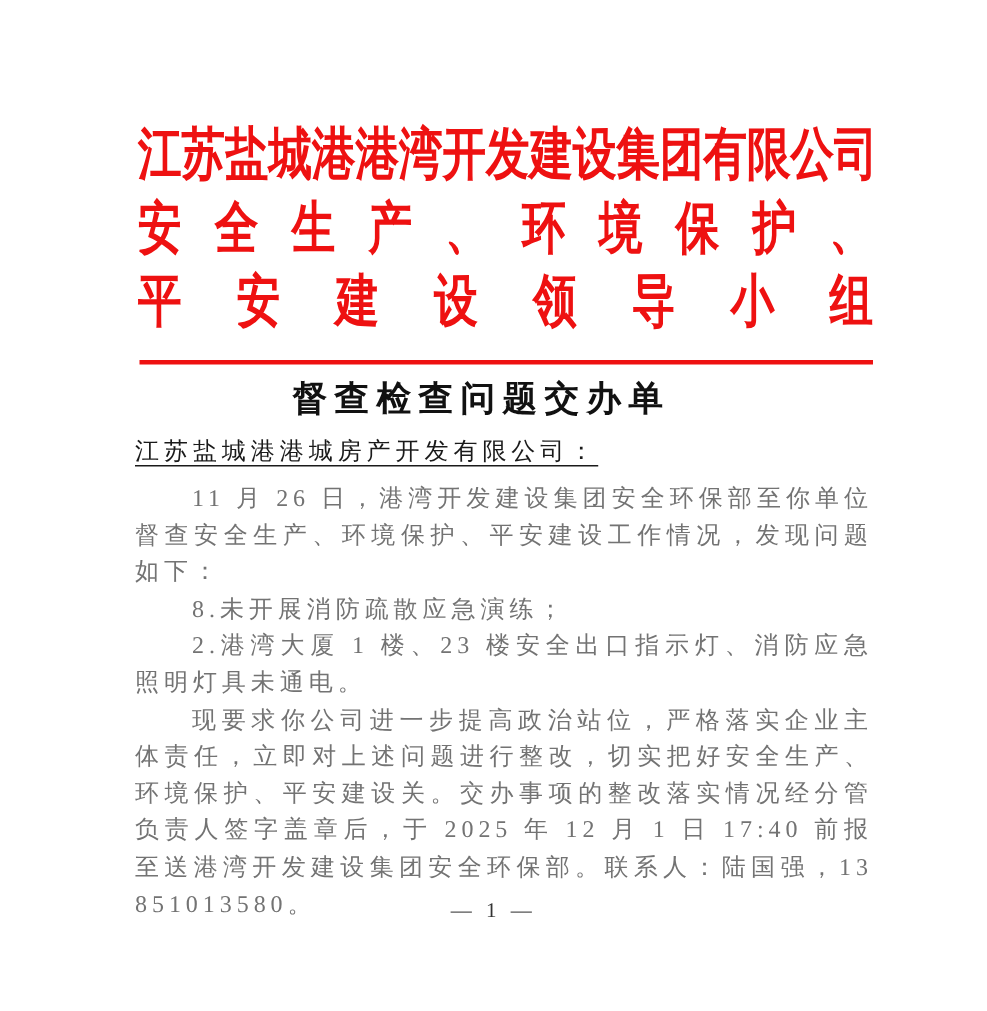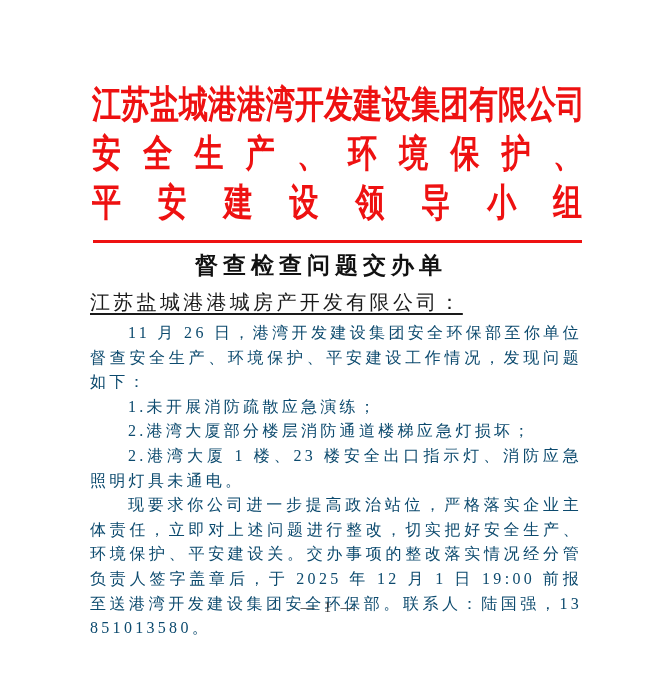--- a/index.html
+++ b/index.html
@@ -47,32 +47,32 @@
     font-size: 23px;
     line-height: 28px;
     font-weight: bold;
     letter-spacing: 5px;
     color: #111111;
   }
   
   .addressee {
     position: absolute;
     top: 291px; left: 90px; width: 492px;
-    font-size: 20px;
+    font-size: 16px;
     line-height: 22px;
     letter-spacing: 3.3px;
     color: #1a1a1a;
     text-decoration: underline;
     text-underline-offset: 4px;
   }
   
   .body-text {
     position: absolute;
     top: 321px; left: 90px; width: 492px;
-    color: #0c4a6e;
+    color: #737373;
   }
   .para {
     font-size: 16px;
     line-height: 24.6px;
     letter-spacing: 3.3px;
     text-align: justify;
     text-indent: 38px;
     word-break: break-all;
   }
   
@@ -97,21 +97,20 @@
   </div>
 
   <div class="red-rule"></div>
 
   <div class="doc-title">督查检查问题交办单</div>
 
   <div class="addressee">江苏盐城港港城房产开发有限公司：</div>
 
   <div class="body-text">
     <p class="para">11 月 26 日，港湾开发建设集团安全环保部至你单位督查安全生产、环境保护、平安建设工作情况，发现问题如下：</p>
-    <p class="para">1.未开展消防疏散应急演练；</p>
-    <p class="para">2.港湾大厦部分楼层消防通道楼梯应急灯损坏；</p>
+    <p class="para">8.未开展消防疏散应急演练；</p>
     <p class="para">2.港湾大厦 1 楼、23 楼安全出口指示灯、消防应急照明灯具未通电。</p>
-    <p class="para">现要求你公司进一步提高政治站位，严格落实企业主体责任，立即对上述问题进行整改，切实把好安全生产、环境保护、平安建设关。交办事项的整改落实情况经分管负责人签字盖章后，于 2025 年 12 月 1 日 19:00 前报至送港湾开发建设集团安全环保部。联系人：陆国强，13851013580。</p>
+    <p class="para">现要求你公司进一步提高政治站位，严格落实企业主体责任，立即对上述问题进行整改，切实把好安全生产、环境保护、平安建设关。交办事项的整改落实情况经分管负责人签字盖章后，于 2025 年 12 月 1 日 17:40 前报至送港湾开发建设集团安全环保部。联系人：陆国强，13851013580。</p>
   </div>
 
   <div class="page-number">— 1 —</div>
 
 </div>
 
 </body></html>

